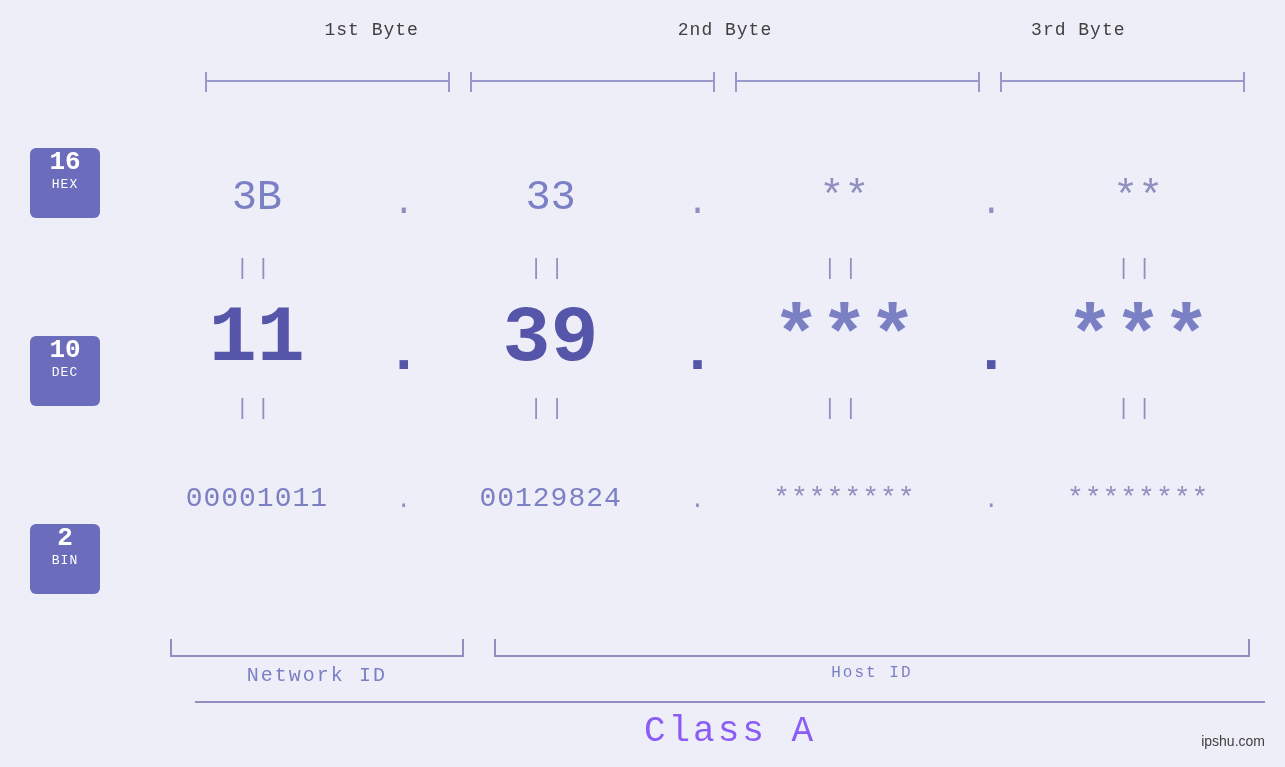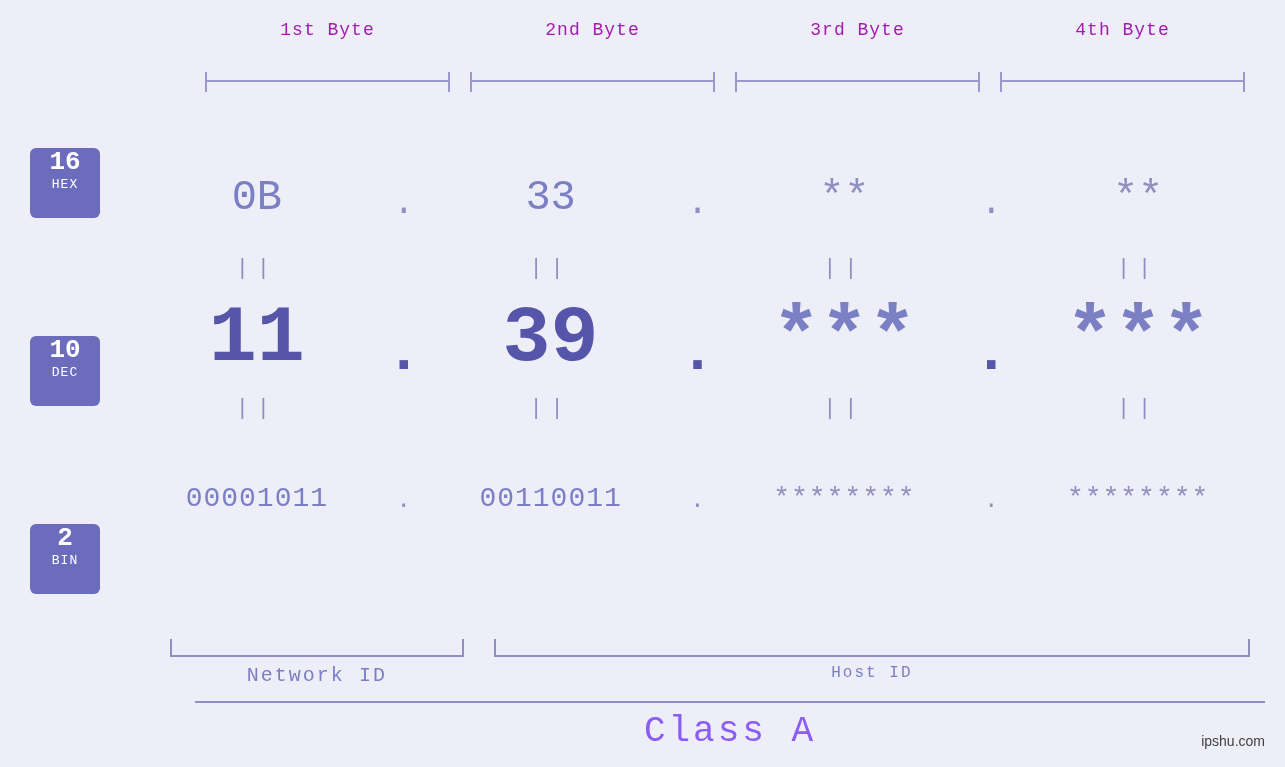--- a/index.html
+++ b/index.html
@@ -25,21 +25,21 @@
       display: flex;
       position: absolute;
       top: 20px;
       left: 195px;
       right: 30px;
     }
 
     .byte-header {
       flex: 1;
       text-align: center;
-      color: #a21caf;
+      color: #404040;
       font-size: 18px;
       font-family: 'Courier New', Courier, monospace;
       letter-spacing: 1px;
     }
 
     
     .bracket-row {
       display: flex;
       position: absolute;
       top: 72px;
@@ -260,21 +260,20 @@
   </style>
 </head>
 <body>
 
 <div class="main-container">
 
   <div class="byte-headers">
     <div class="byte-header">1st Byte</div>
     <div class="byte-header">2nd Byte</div>
     <div class="byte-header">3rd Byte</div>
-    <div class="byte-header">4th Byte</div>
   </div>
 
   <div class="bracket-row">
     <div class="bracket">
         <div class="bracket-right"></div>
       </div>
     <div class="bracket">
         <div class="bracket-right"></div>
       </div>
     <div class="bracket">
@@ -297,21 +296,21 @@
     <div class="base-badge">
       <span class="base-num">2</span>
       <span class="base-label">BIN</span>
     </div>
   </div>
 
   <div class="values-grid">
 
     <div class="value-row hex-row">
       <div class="cell">
-        <span class="hex-value">0B</span>
+        <span class="hex-value">3B</span>
       </div>
       <div class="dot-sep hex-dot">.</div>
       <div class="cell">
         <span class="hex-value">33</span>
       </div>
       <div class="dot-sep hex-dot">.</div>
       <div class="cell">
         <span class="hex-value masked">**</span>
       </div>
       <div class="dot-sep hex-dot">.</div>
@@ -357,21 +356,21 @@
       <div class="eq-dot-sep"></div>
       <div class="eq-cell">||</div>
     </div>
 
     <div class="value-row bin-row">
       <div class="cell">
         <span class="bin-value">00001011</span>
       </div>
       <div class="dot-sep bin-dot">.</div>
       <div class="cell">
-        <span class="bin-value">00110011</span>
+        <span class="bin-value">00129824</span>
       </div>
       <div class="dot-sep bin-dot">.</div>
       <div class="cell">
         <span class="bin-value masked">********</span>
       </div>
       <div class="dot-sep bin-dot">.</div>
       <div class="cell">
         <span class="bin-value masked">********</span>
       </div>
     </div>

